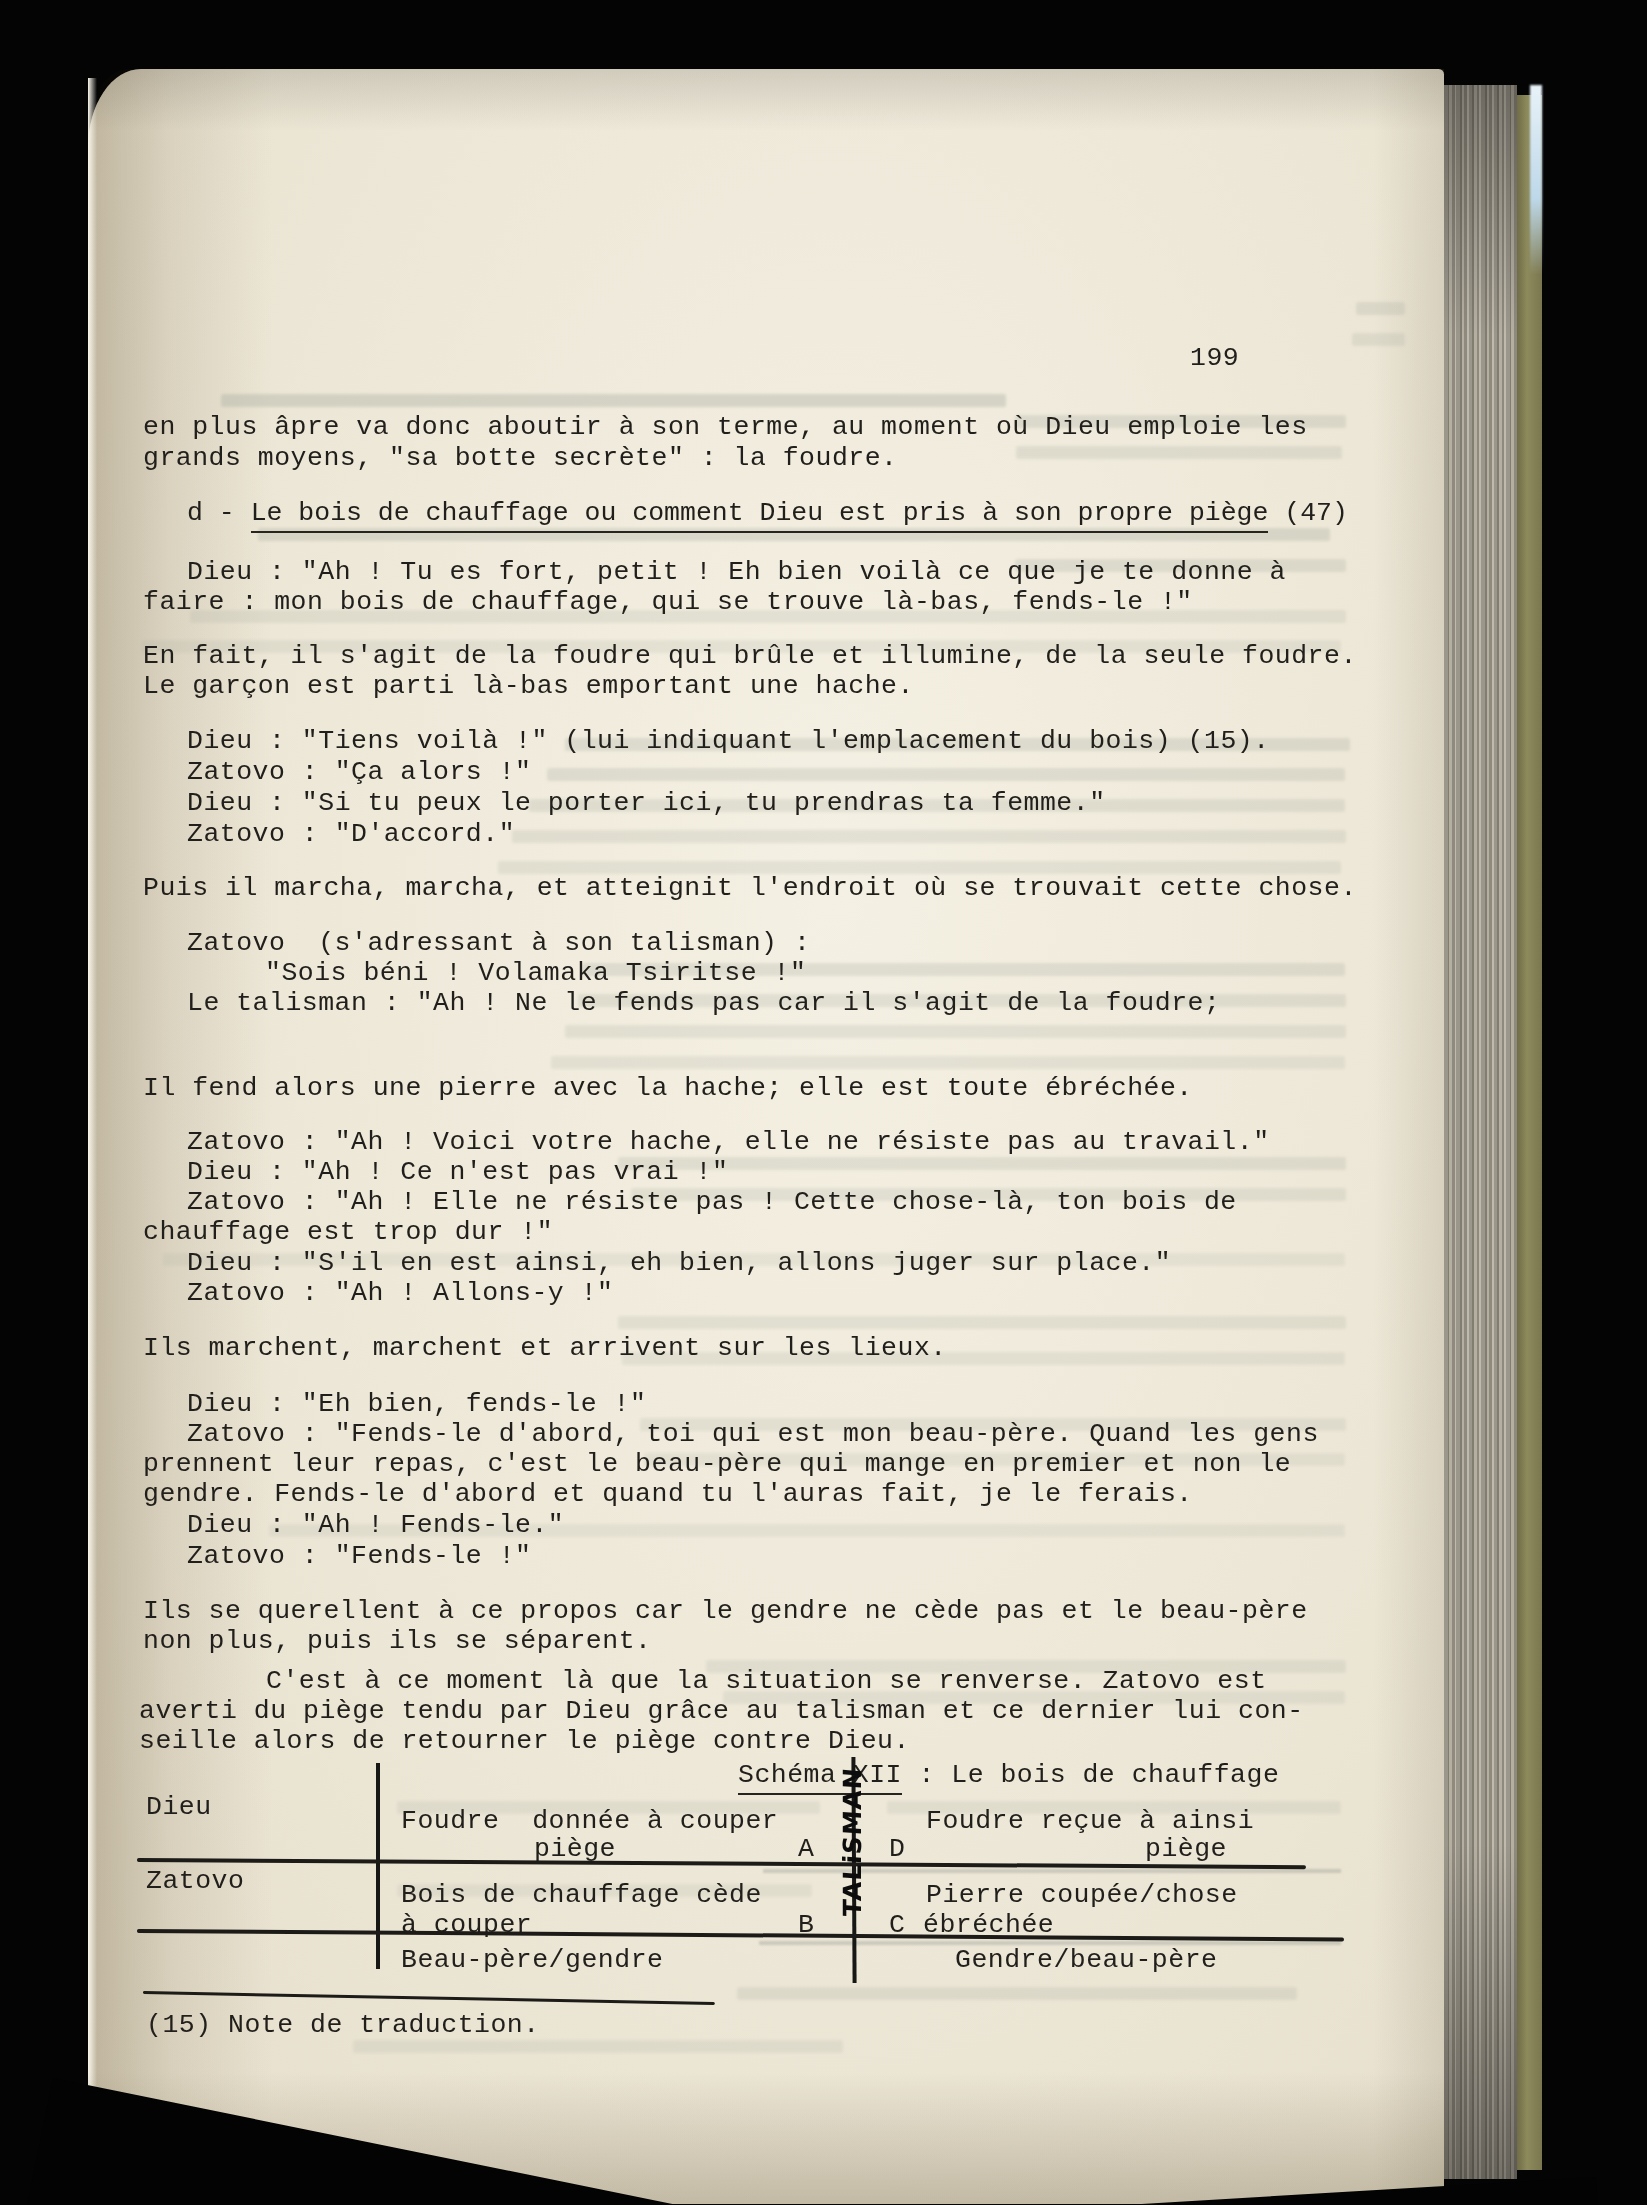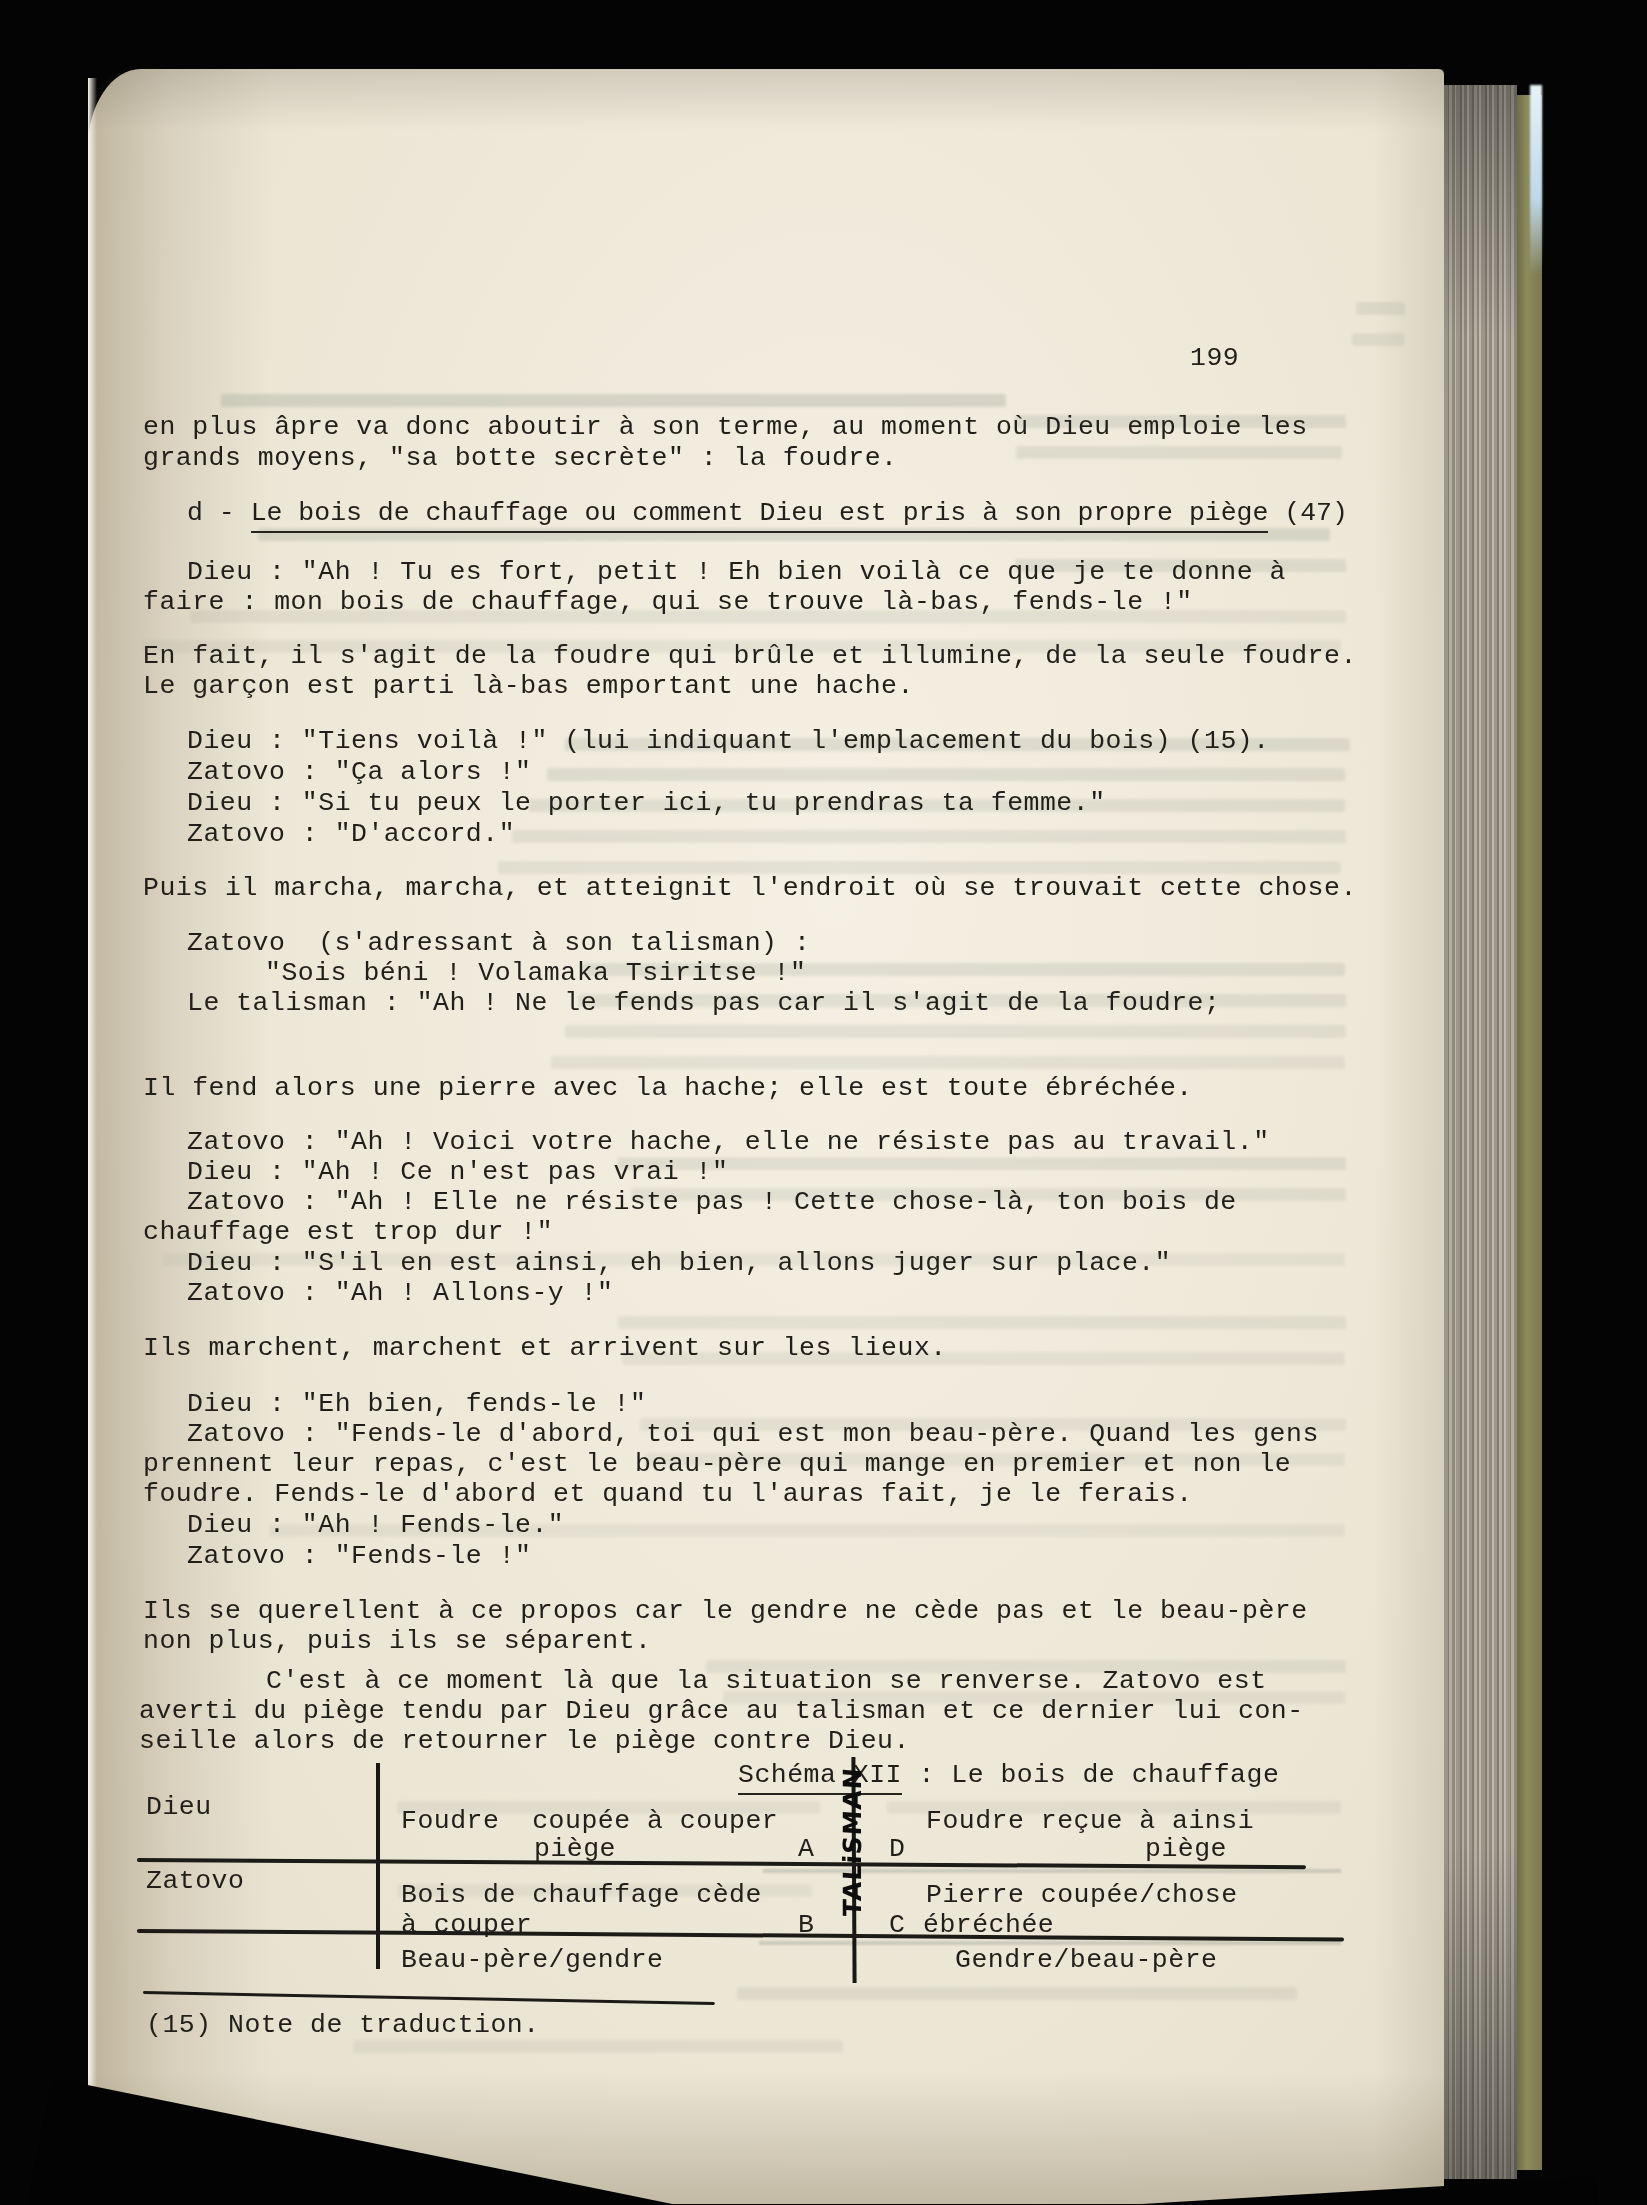--- a/index.html
+++ b/index.html
@@ -128,38 +128,38 @@
   <div class="ln" style="left:187px;top:1188px"><span class="rm">Zatovo : </span><span class="it">"Ah ! Elle ne résiste pas ! Cette chose-là, ton bois de</span></div>
   <div class="ln it" style="left:143px;top:1218px">chauffage est trop dur !"</div>
   <div class="ln" style="left:187px;top:1249px"><span class="rm">Dieu : </span><span class="it">"S'il en est ainsi, eh bien, allons juger sur place."</span></div>
   <div class="ln" style="left:187px;top:1279px"><span class="rm">Zatovo : </span><span class="it">"Ah ! Allons-y !"</span></div>
 
   <div class="ln it" style="left:143px;top:1334px">Ils marchent, marchent et arrivent sur les lieux.</div>
 
   <div class="ln" style="left:187px;top:1390px"><span class="rm">Dieu : </span><span class="it">"Eh bien, fends-le !"</span></div>
   <div class="ln" style="left:187px;top:1420px"><span class="rm">Zatovo : </span><span class="it">"Fends-le d'abord, toi qui est mon beau-père. Quand les gens</span></div>
   <div class="ln it" style="left:143px;top:1450px">prennent leur repas, c'est le beau-père qui mange en premier et non le</div>
-  <div class="ln it" style="left:143px;top:1480px">foudre. Fends-le d'abord et quand tu l'auras fait, je le ferais.</div>
+  <div class="ln it" style="left:143px;top:1480px">gendre. Fends-le d'abord et quand tu l'auras fait, je le ferais.</div>
   <div class="ln" style="left:187px;top:1511px"><span class="rm">Dieu : </span><span class="it">"Ah ! Fends-le."</span></div>
   <div class="ln" style="left:187px;top:1542px"><span class="rm">Zatovo : </span><span class="it">"Fends-le !"</span></div>
 
   <div class="ln it" style="left:143px;top:1597px">Ils se querellent à ce propos car le gendre ne cède pas et le beau-père</div>
   <div class="ln it" style="left:143px;top:1627px">non plus, puis ils se séparent.</div>
 
   <div class="ln" style="left:266px;top:1667px">C'est à ce moment là que la situation se renverse. Zatovo est</div>
   <div class="ln" style="left:139px;top:1697px">averti du piège tendu par Dieu grâce au talisman et ce dernier lui con-</div>
   <div class="ln" style="left:738px;top:1761px"><span class="u">Schéma XII</span><span> : Le bois de chauffage</span></div>
 
   <div class="ln" style="left:139px;top:1727px">seille alors de retourner le piège contre Dieu.</div>
 
   <div class="vline" style="left:376px;top:1763px;height:206px;"></div>
   <div class="vline" style="left:852px;top:1757px;height:226px;transform:rotate(-.3deg);"></div>
 
   <div class="ln" style="left:146px;top:1793px">Dieu</div>
-  <div class="ln" style="left:401px;top:1807px">Foudre  coupée à couper</div>
+  <div class="ln" style="left:401px;top:1807px">Foudre  donnée à couper</div>
   <div class="ln" style="left:534px;top:1835px">piège</div>
   <div class="ln" style="left:798px;top:1835px">A</div>
   <div class="ln" style="left:889px;top:1835px">D</div>
   <div class="ln" style="left:926px;top:1807px">Foudre reçue à ainsi</div>
   <div class="ln" style="left:1145px;top:1835px">piège</div>
 
   <div class="rule" style="left:137px;top:1858px;width:1169px;transform:rotate(.35deg);transform-origin:left top;"></div>
 
   <div class="ln" style="left:146px;top:1867px">Zatovo</div>
   <div class="ln" style="left:401px;top:1881px">Bois de chauffage cède</div>

